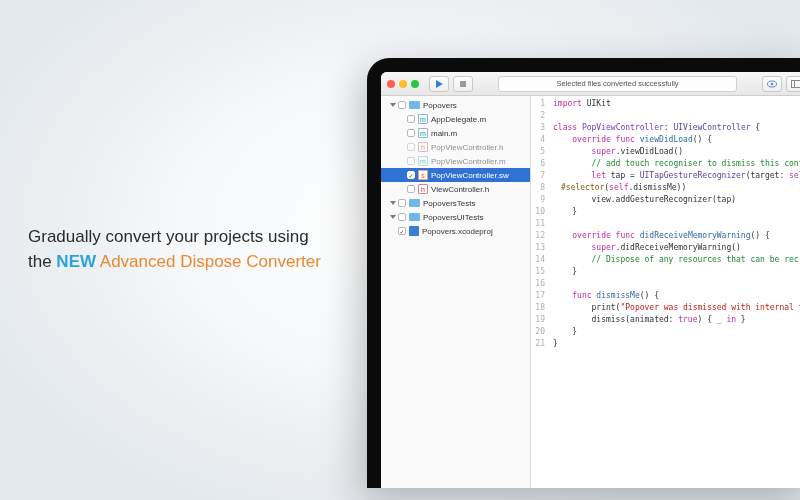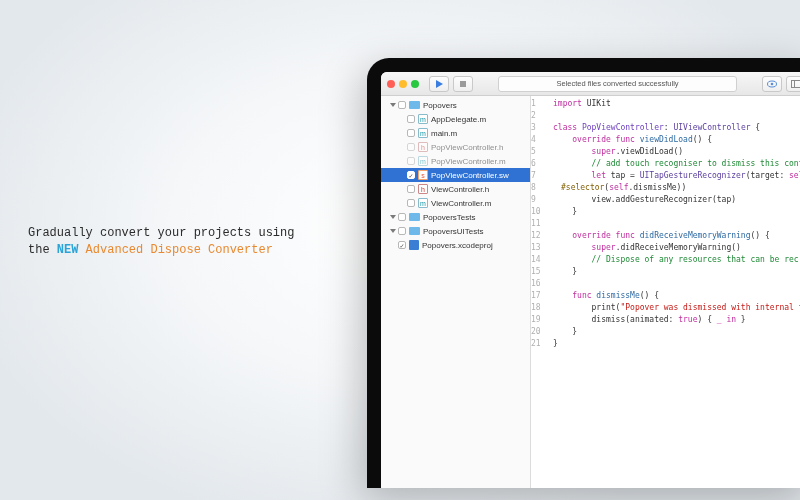--- a/index.html
+++ b/index.html
@@ -9,25 +9,24 @@
     background: radial-gradient(ellipse at 50% 45%, #ffffff 0%, #f5f7f9 40%, #e3e8ec 80%);
     position: relative;
   }
 
   
   .tagline {
     position: absolute;
     left: 28px;
     top: 225px;
     width: 320px;
-    font-size: 12px;
+    font-size: 17px;
     line-height: 1.45;
     color: #2b2b2b;
     font-weight: 400;
-    font-family: Liberation Mono, monospace;
   }
   .tagline .new { color: #2aa4d8; font-weight: 600; }
   .tagline .acc { color: #e9892f; font-weight: 400; }
 
   
   .laptop {
     position: absolute;
     right: -12px;
     top: 58px;
     width: 445px;
@@ -142,21 +141,21 @@
   .editor {
     flex:1;
     display:flex;
     font-family: Menlo, Consolas, monospace;
     font-size:8px;
     line-height:12px;
     overflow:hidden;
   }
   .gutter {
     width:18px;
-    text-align:left;
+    text-align:right;
     padding:2px 4px 0 0;
     color:#b0b0b0;
     background:#fff;
     user-select:none;
   }
   .code {
     flex:1;
     padding:2px 0 0 4px;
     white-space:pre;
     color:#333;
@@ -260,27 +259,20 @@
             <span class="chk">✓</span>
             <span class="fic swift">s</span>
             <span>PopViewController.sw</span>
           </div>
           <div class="row">
             <span class="ind" style="width: 18px;"></span>
             <span class="disc none"></span>
             <span class="chk"></span>
             <span class="fic h">h</span>
             <span>ViewController.h</span>
-          </div>
-          <div class="row">
-            <span class="ind" style="width: 18px;"></span>
-            <span class="disc none"></span>
-            <span class="chk"></span>
-            <span class="fic m">m</span>
-            <span>ViewController.m</span>
           </div>
           <div class="row">
             <span class="ind" style="width: 9px;"></span>
             <span class="disc open"></span>
             <span class="chk"></span>
             <span class="fic folder"></span>
             <span>PopoversTests</span>
           </div>
           <div class="row">
             <span class="ind" style="width: 9px;"></span>

